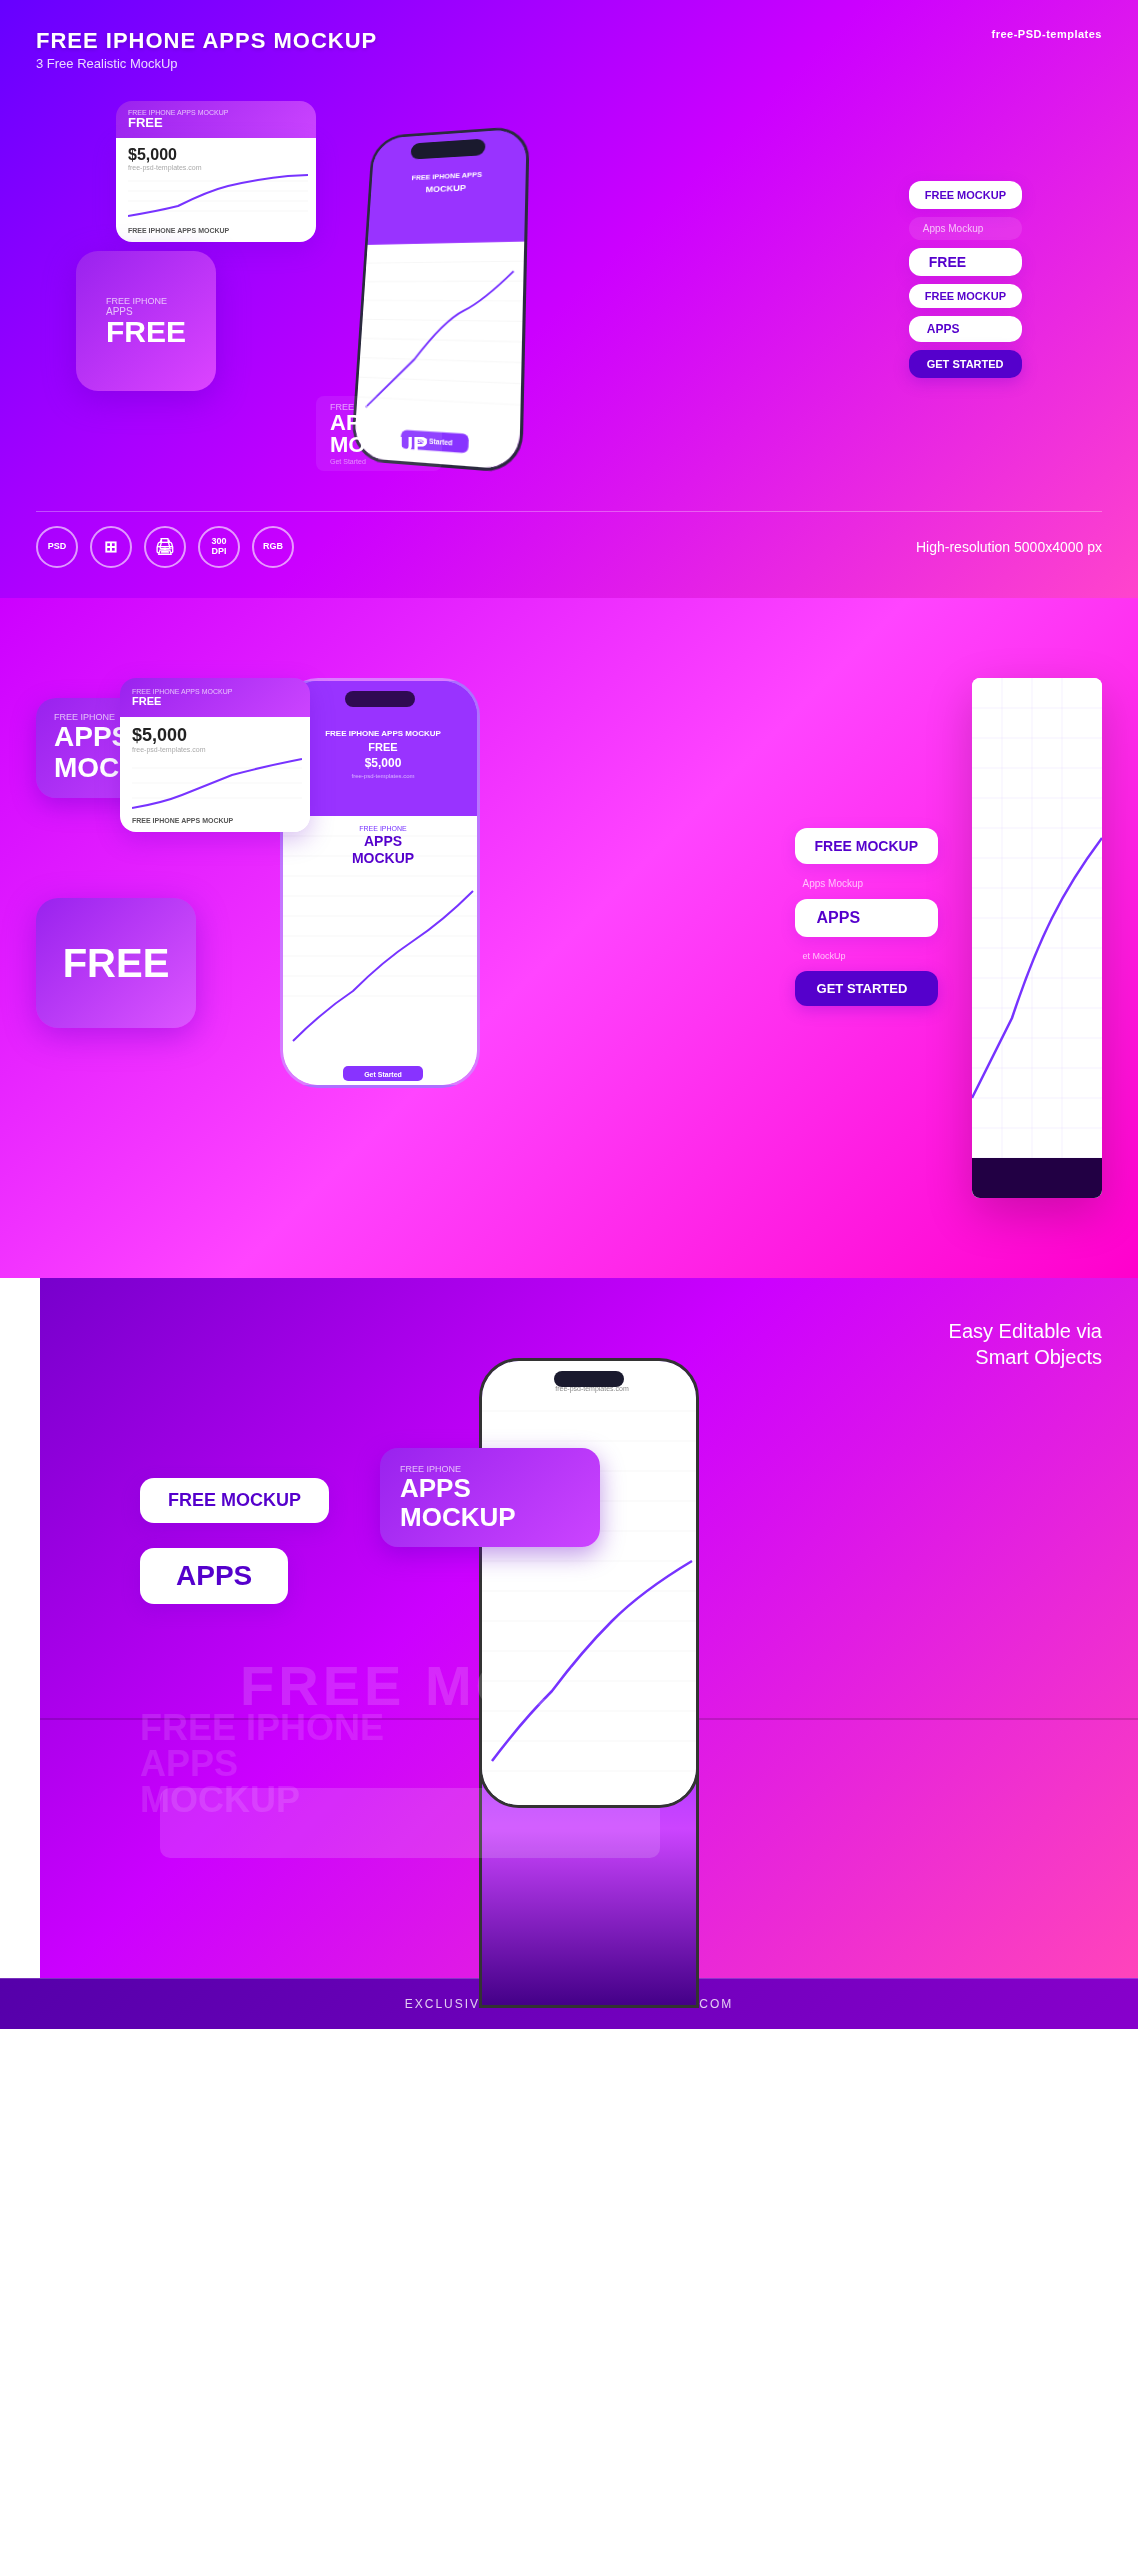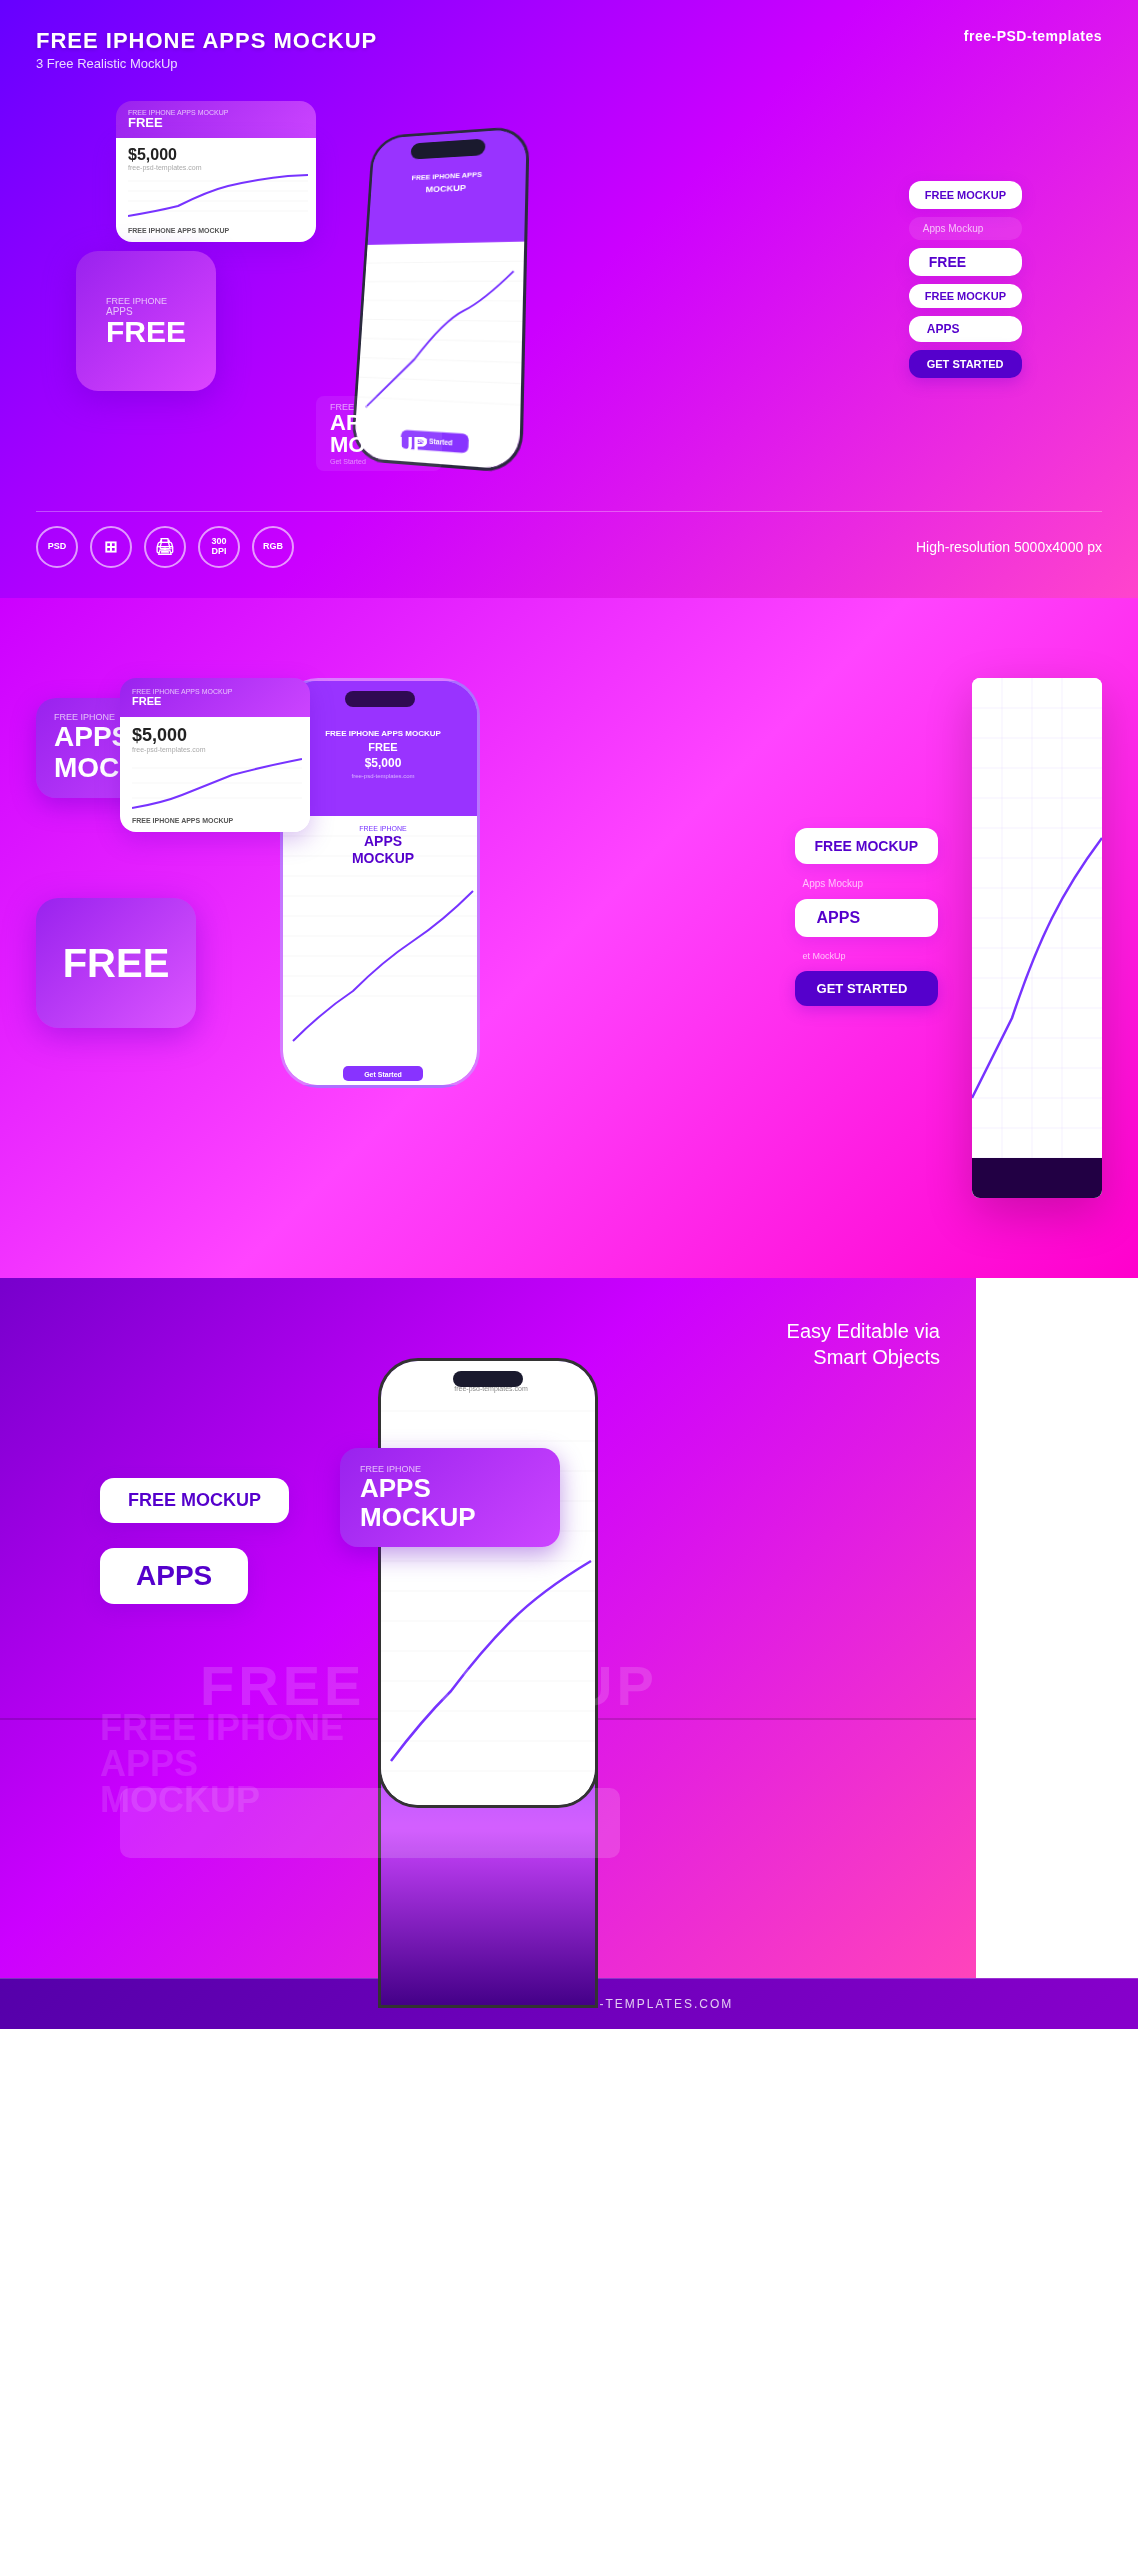--- a/index.html
+++ b/index.html
@@ -29,21 +29,21 @@
     .hero-subtitle {
       color: rgba(255,255,255,0.85);
       font-size: 13px;
       margin-top: 2px;
     }
     .logo-top-right {
       position: absolute;
       top: 28px;
       right: 36px;
       color: #fff;
-      font-size: 14px;
+      font-size: 11px;
       font-weight: 600;
       letter-spacing: 0.5px;
     }
     .logo-top-right span.psd { color: #fff; font-weight: 900; }
 
     
     .hero-mockup-area {
       position: relative;
       width: 100%;
       height: 420px;
@@ -136,25 +136,26 @@
     }
     .section-label {
       font-size: 20px;
       font-weight: 300;
       color: #fff;
       line-height: 1.3;
     }
 
     
     .section-smart {
-      width: 976px;
+      width: 1098px;
       min-height: 700px;
       background: linear-gradient(135deg, #7700cc 0%, #cc00ff 40%, #ff44bb 100%);
       position: relative;
       padding: 40px 36px 30px 16px;
+      margin-left: 40px;
     }
 
     
     .section-footer {
       width: 1138px;
       background: linear-gradient(135deg, #5500aa 0%, #8800cc 100%);
       padding: 18px 36px;
       border-top: 1px solid rgba(255,255,255,0.2);
     }
     .footer-text {

